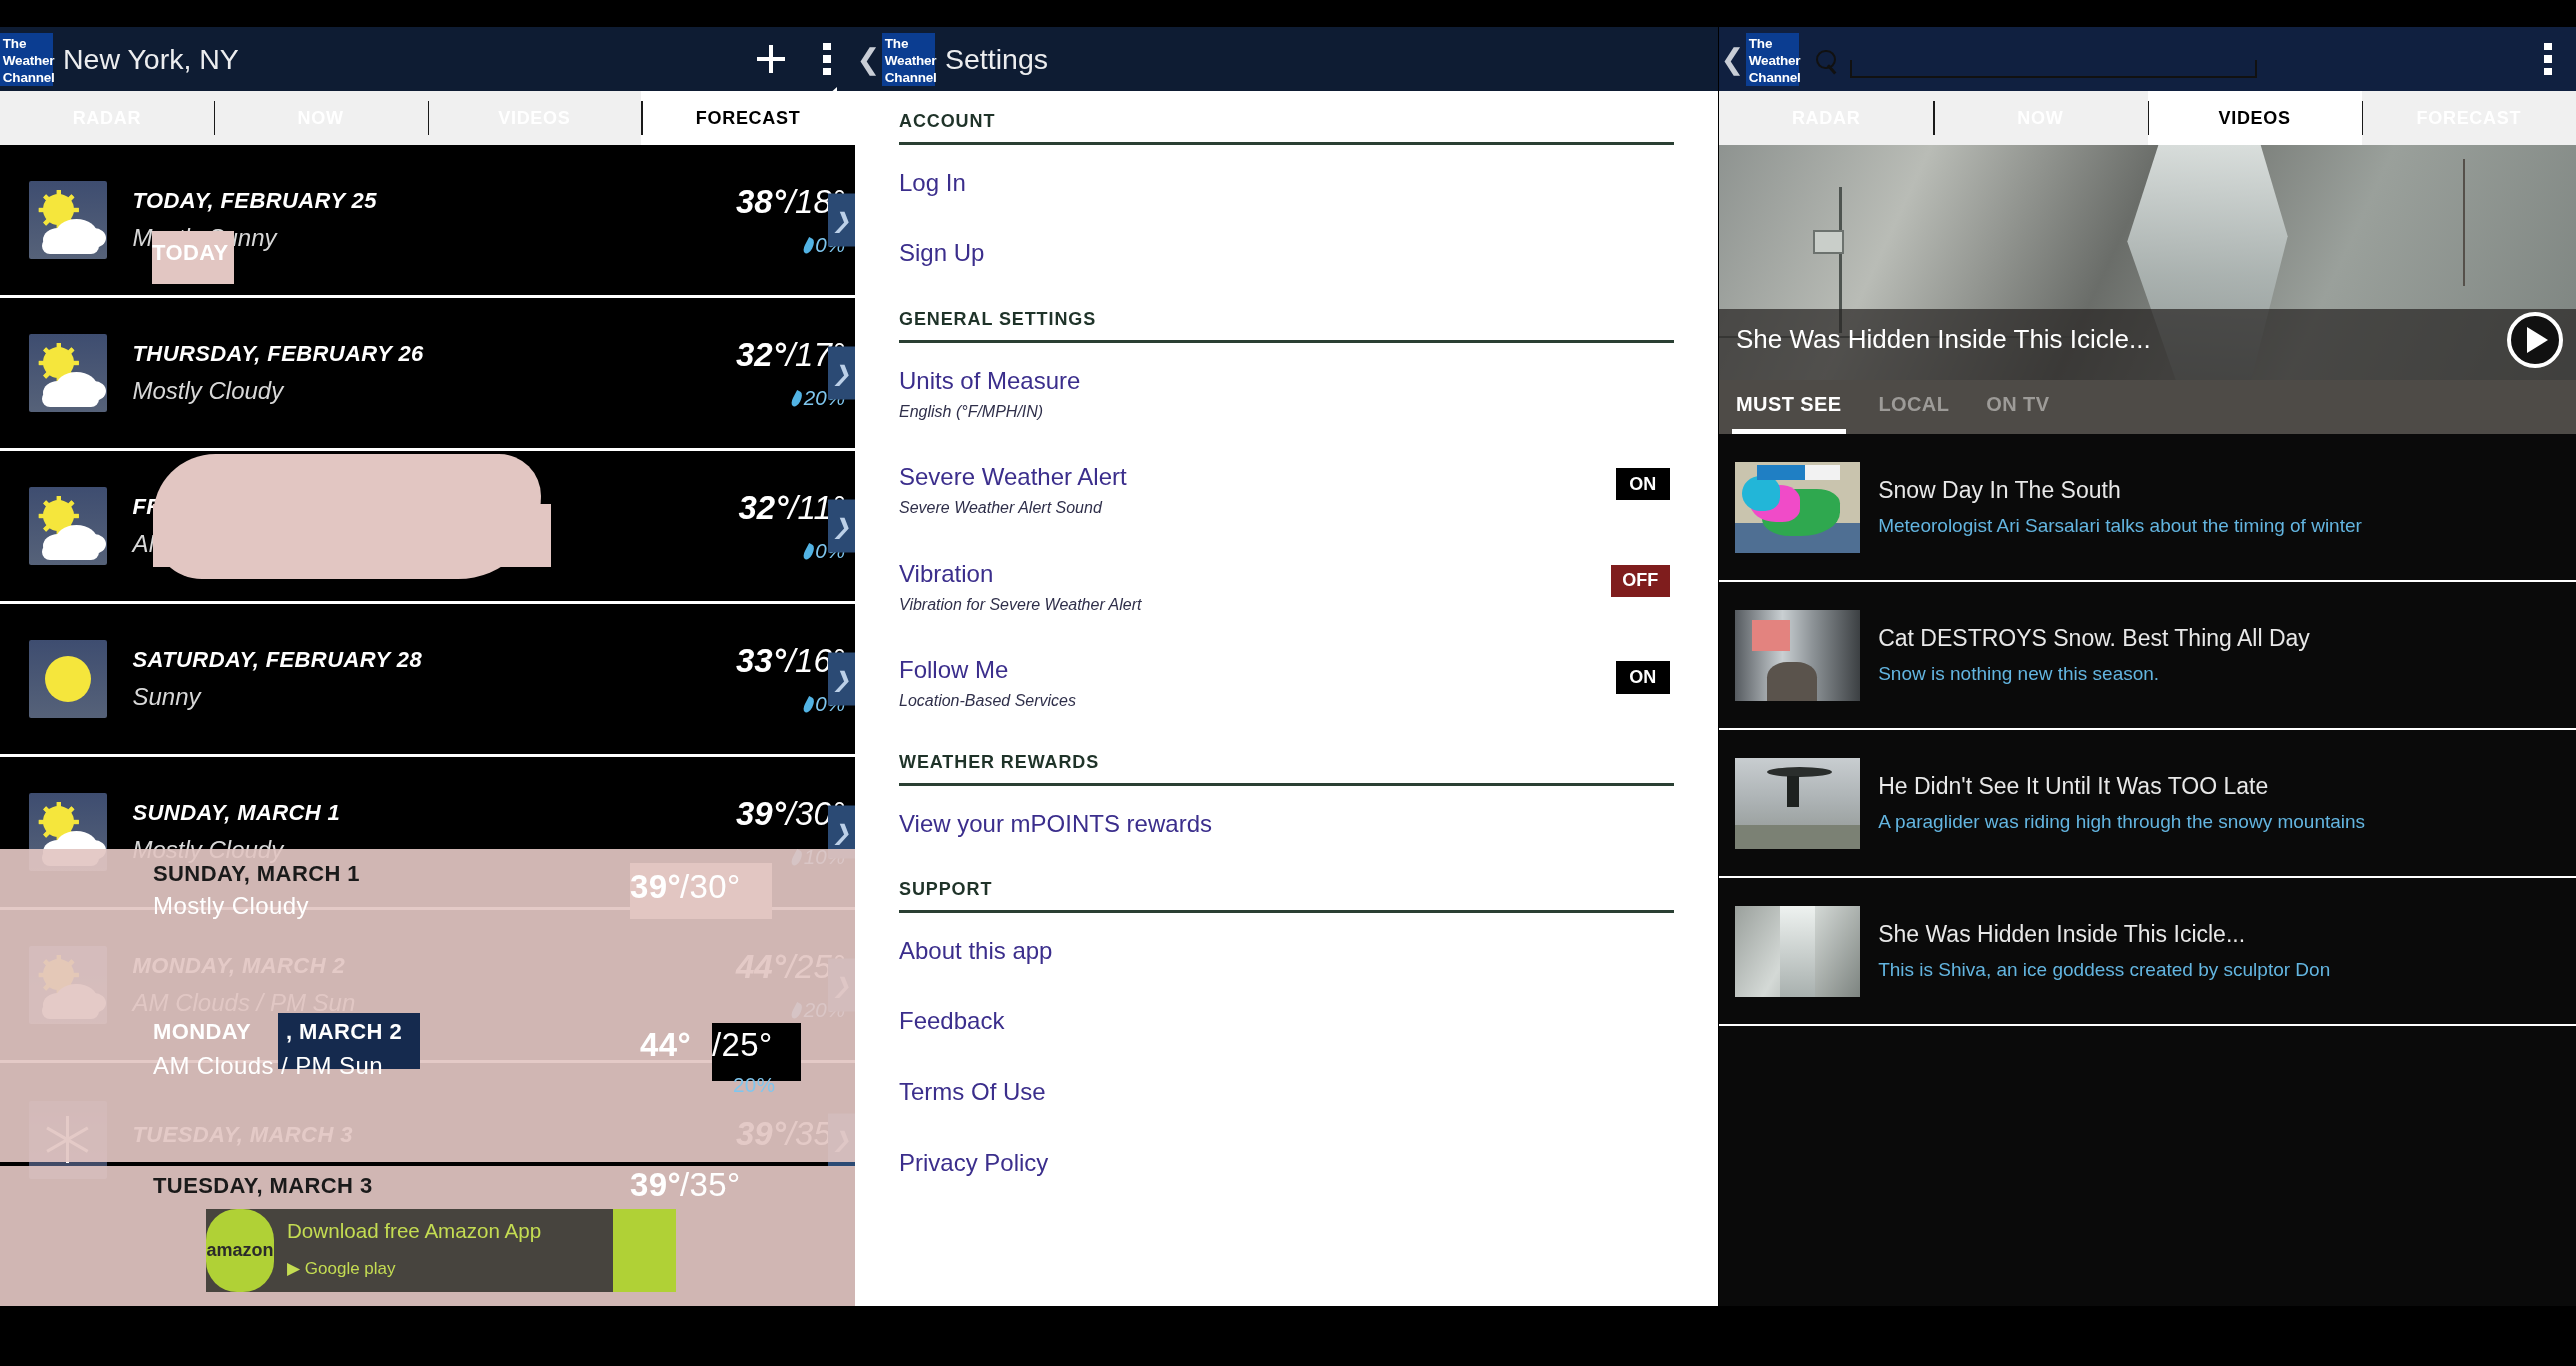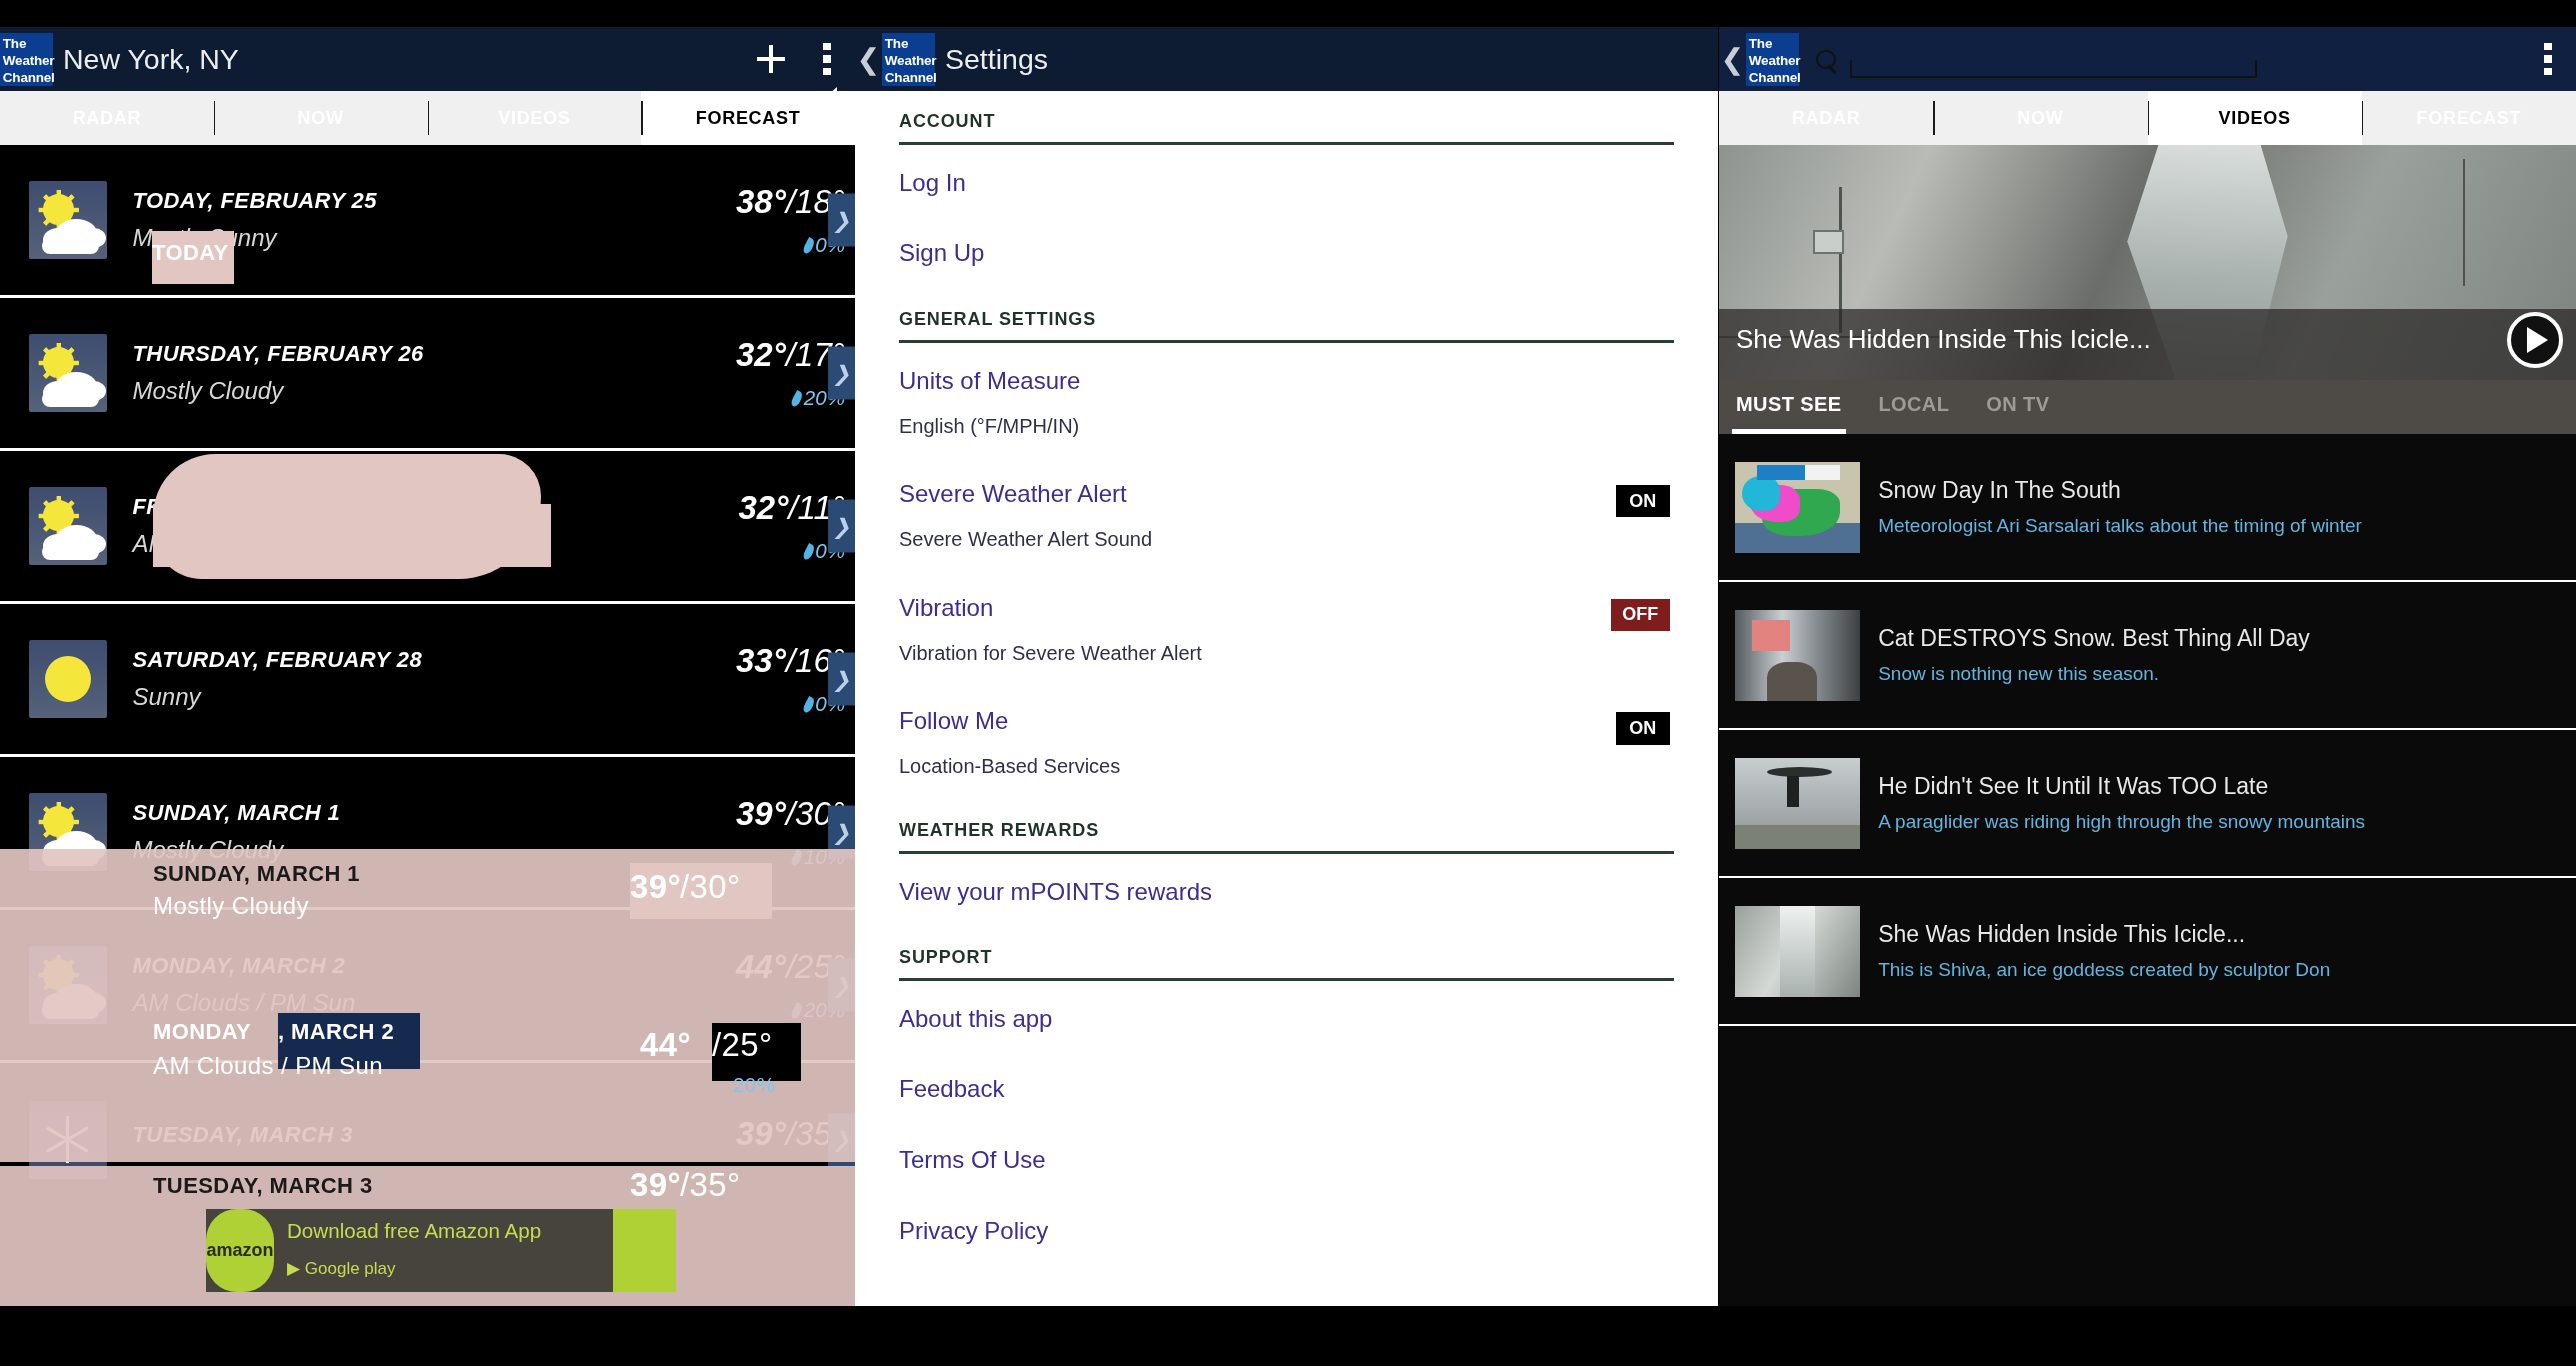--- a/index.html
+++ b/index.html
@@ -119,21 +119,21 @@
   .ad-right { width:63px; background:#b0d136; }
 
   
   .set-body { position:absolute; left:0; right:0; top:64px; bottom:0;
     background:#fff; padding:0 44px; overflow:hidden; }
   .sec-head { font-size:18px; font-weight:bold; color:#1f3329;
     letter-spacing:0.9px; padding:20px 0 10px 0; }
   .sec-rule { height:2.8px; background:#2a3f33; margin-bottom:2.8px; }
   .set-item { position:relative; padding:21.3px 0 21.3px 0; }
   .set-title { font-size:24px; color:#3b2e8c; font-weight:400; }
-  .set-sub { font-size:20px; color:#2f2f4a; margin-top:20px; }
+  .set-sub { font-size:16px; color:#2f2f4a; margin-top:8px;font-style:italic; }
   .toggle { position:absolute; right:4.3px; top:26px; min-width:54px;
     padding:5.7px 11.4px; text-align:center; color:#fff; font-size:18px;
     font-weight:bold; }
   .toggle.on { background:#000; }
   .toggle.off { background:#7f1d1d; }
 
   
   .vid-hero { position:absolute; left:0; right:0; top:118px; height:235px;
     overflow:hidden; background:#6d6f6b; }
   .hero-art { position:absolute; inset:0;
@@ -439,21 +439,21 @@
       <div class="ghost navy" style="left:278px; top:986px; width:142px; height:56px;"></div>
       <div class="ghost black" style="left:712px; top:996px; width:89px; height:58px;"></div>
 
       <div id="ghost-text">
           <div style="position: absolute; left: 152px; top: 213px; font-size: 22px; font-weight: bold; color: rgb(255, 255, 255); white-space: nowrap; letter-spacing: 0.4px;">TODAY</div>
           <div style="position: absolute; left: 153px; top: 834px; font-size: 22px; font-weight: bold; color: rgb(26, 26, 26); white-space: nowrap; letter-spacing: 0.4px;">SUNDAY, MARCH 1</div>
           <div style="position: absolute; left: 153px; top: 865px; font-size: 24px; font-weight: 300; color: rgb(255, 255, 255); white-space: nowrap; letter-spacing: 0.4px;">Mostly Cloudy</div>
           <div style="position: absolute; left: 630px; top: 841px; font-size: 33px; font-weight: bold; color: rgb(255, 255, 255); white-space: nowrap; letter-spacing: 0.4px;">39°</div>
           <div style="position: absolute; left: 680px; top: 841px; font-size: 33px; font-weight: 300; color: rgb(255, 255, 255); white-space: nowrap; letter-spacing: 0.4px;">/30°</div>
           <div style="position: absolute; left: 153px; top: 992px; font-size: 22px; font-weight: bold; color: rgb(255, 255, 255); white-space: nowrap; letter-spacing: 0.4px;">MONDAY</div>
-          <div style="position: absolute; left: 278px; top: 992px; font-size: 22px; font-weight: bold; color: rgb(255, 255, 255); white-space: nowrap; letter-spacing: 0.4px;">, MARCH 2</div>
+          <div style="position: absolute; left: 286px; top: 992px; font-size: 22px; font-weight: bold; color: rgb(255, 255, 255); white-space: nowrap; letter-spacing: 0.4px;">, MARCH 2</div>
           <div style="position: absolute; left: 153px; top: 1025px; font-size: 24px; font-weight: 300; color: rgb(255, 255, 255); white-space: nowrap; letter-spacing: 0.4px;">AM Clouds / PM Sun</div>
           <div style="position: absolute; left: 640px; top: 999px; font-size: 33px; font-weight: bold; color: rgb(255, 255, 255); white-space: nowrap; letter-spacing: 0.4px;">44°</div>
           <div style="position: absolute; left: 712px; top: 999px; font-size: 33px; font-weight: 300; color: rgb(255, 255, 255); white-space: nowrap; letter-spacing: 0.4px;">/25°</div>
           <div style="position: absolute; left: 733px; top: 1046px; font-size: 20.6px; font-weight: 400; color: rgb(127, 198, 238); white-space: nowrap; letter-spacing: 0.4px;">20%</div>
           <div style="position: absolute; left: 153px; top: 1146px; font-size: 22px; font-weight: bold; color: rgb(26, 26, 26); white-space: nowrap; letter-spacing: 0.4px;">TUESDAY, MARCH 3</div>
           <div style="position: absolute; left: 630px; top: 1139px; font-size: 33px; font-weight: bold; color: rgb(255, 255, 255); white-space: nowrap; letter-spacing: 0.4px;">39°</div>
           <div style="position: absolute; left: 680px; top: 1139px; font-size: 33px; font-weight: 300; color: rgb(255, 255, 255); white-space: nowrap; letter-spacing: 0.4px;">/35°</div>
         </div>
 
       <div class="ad">

